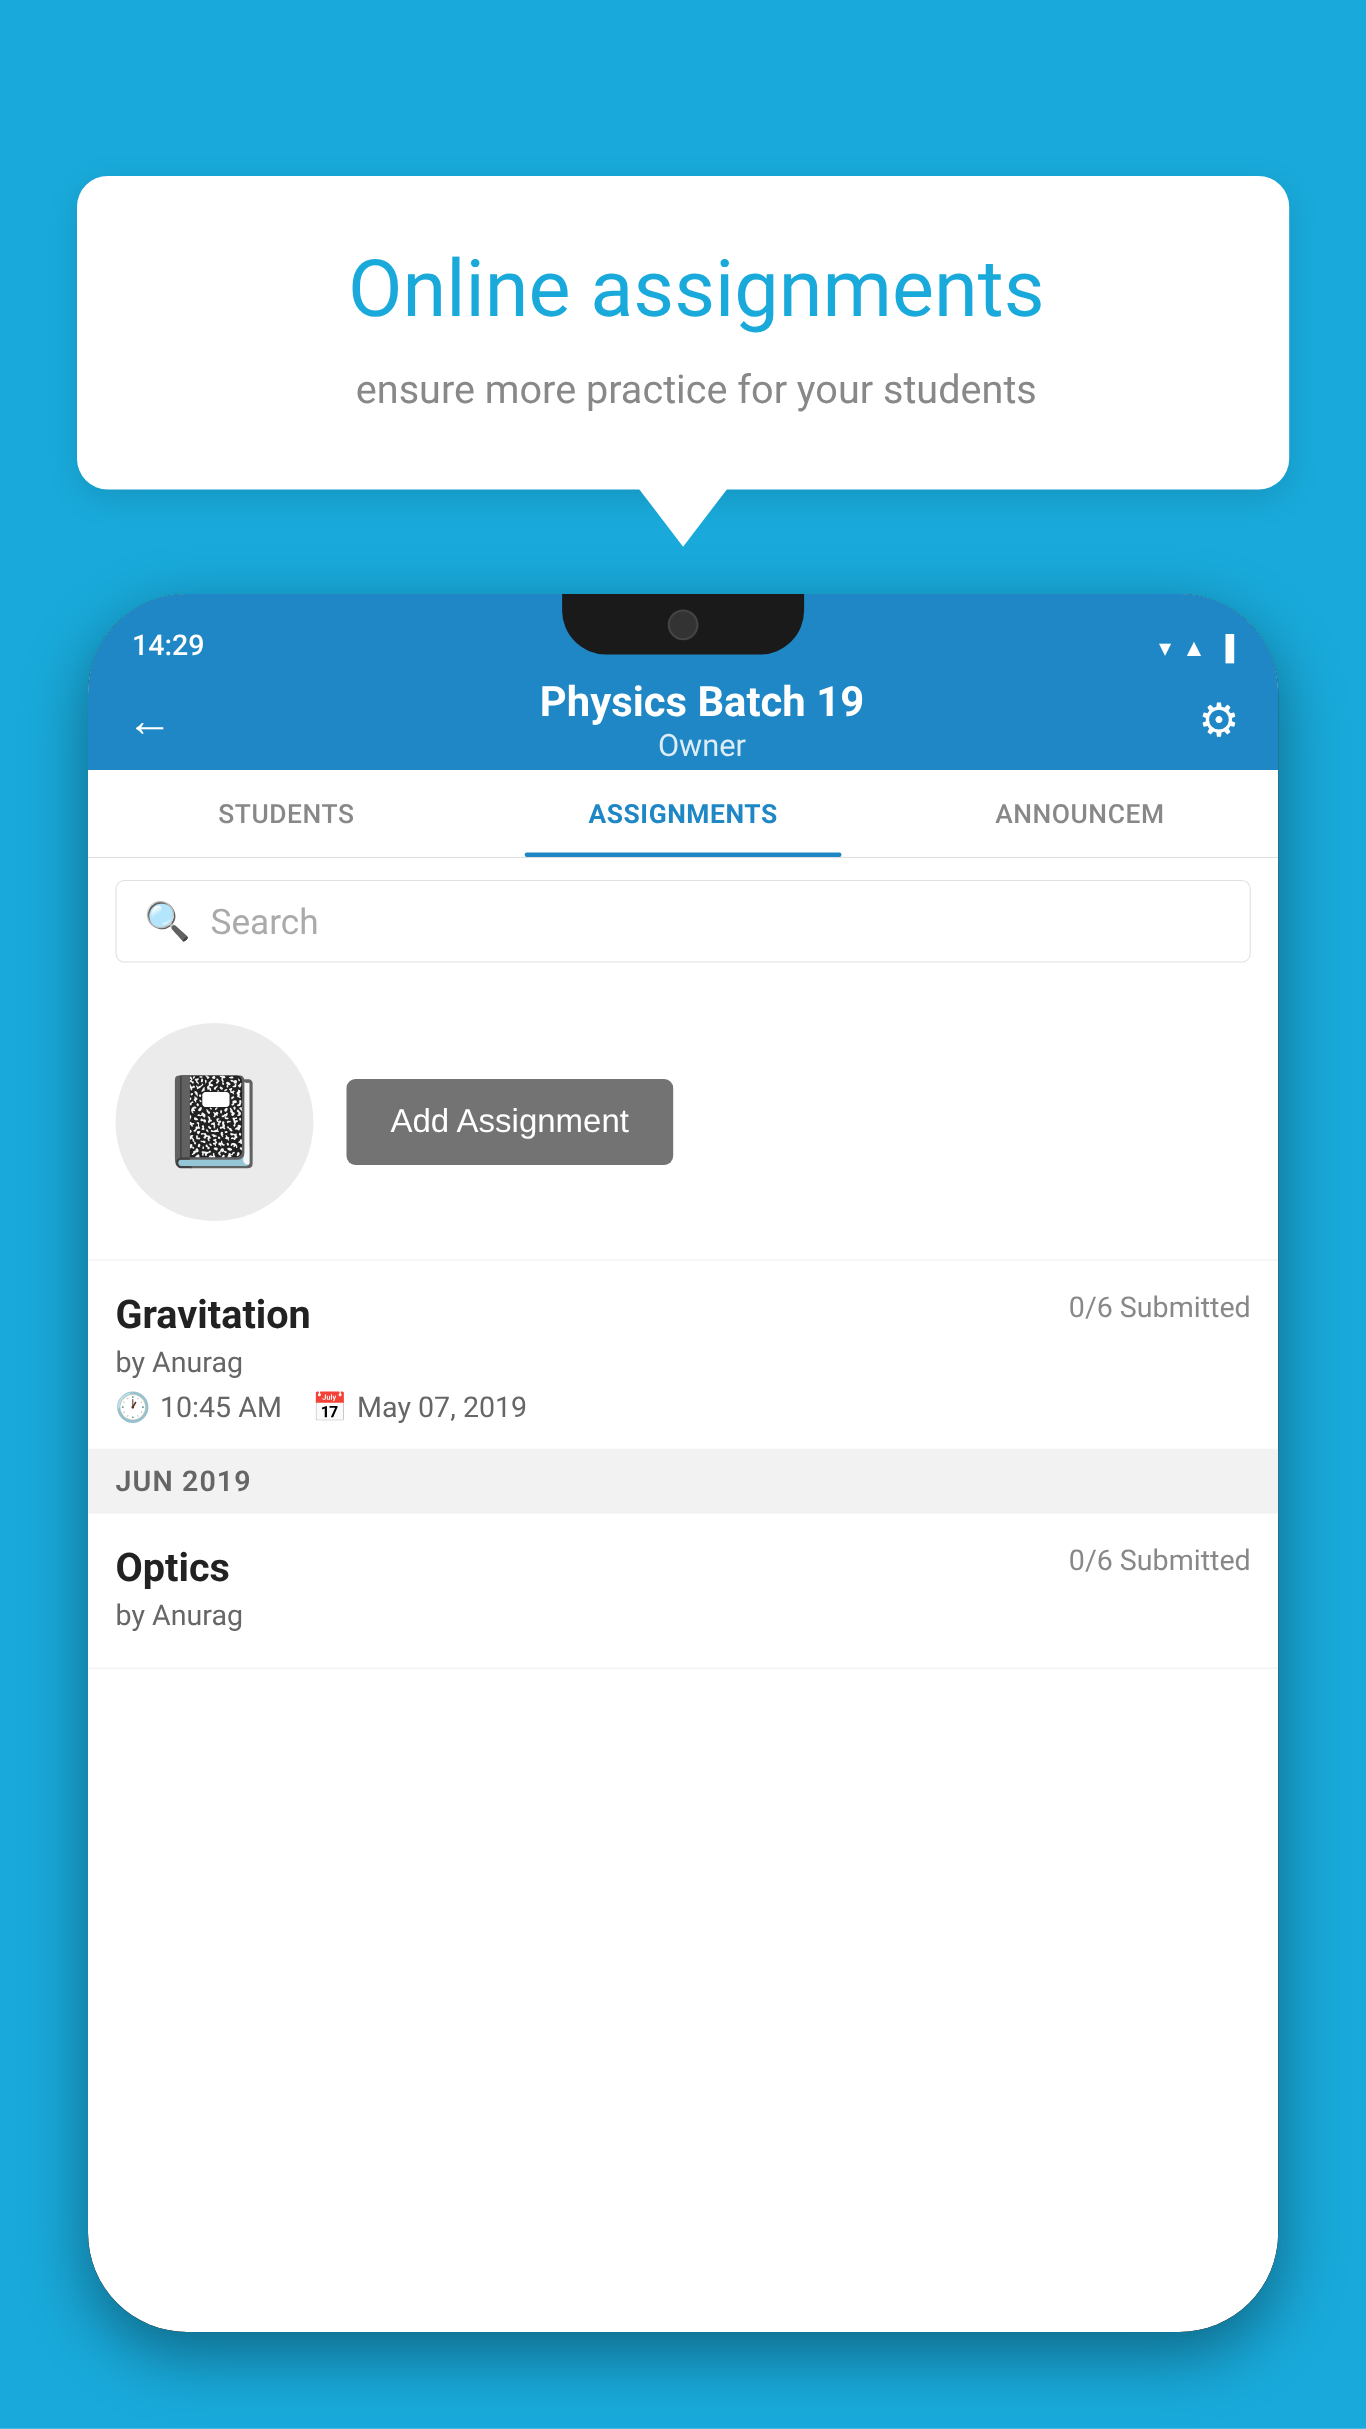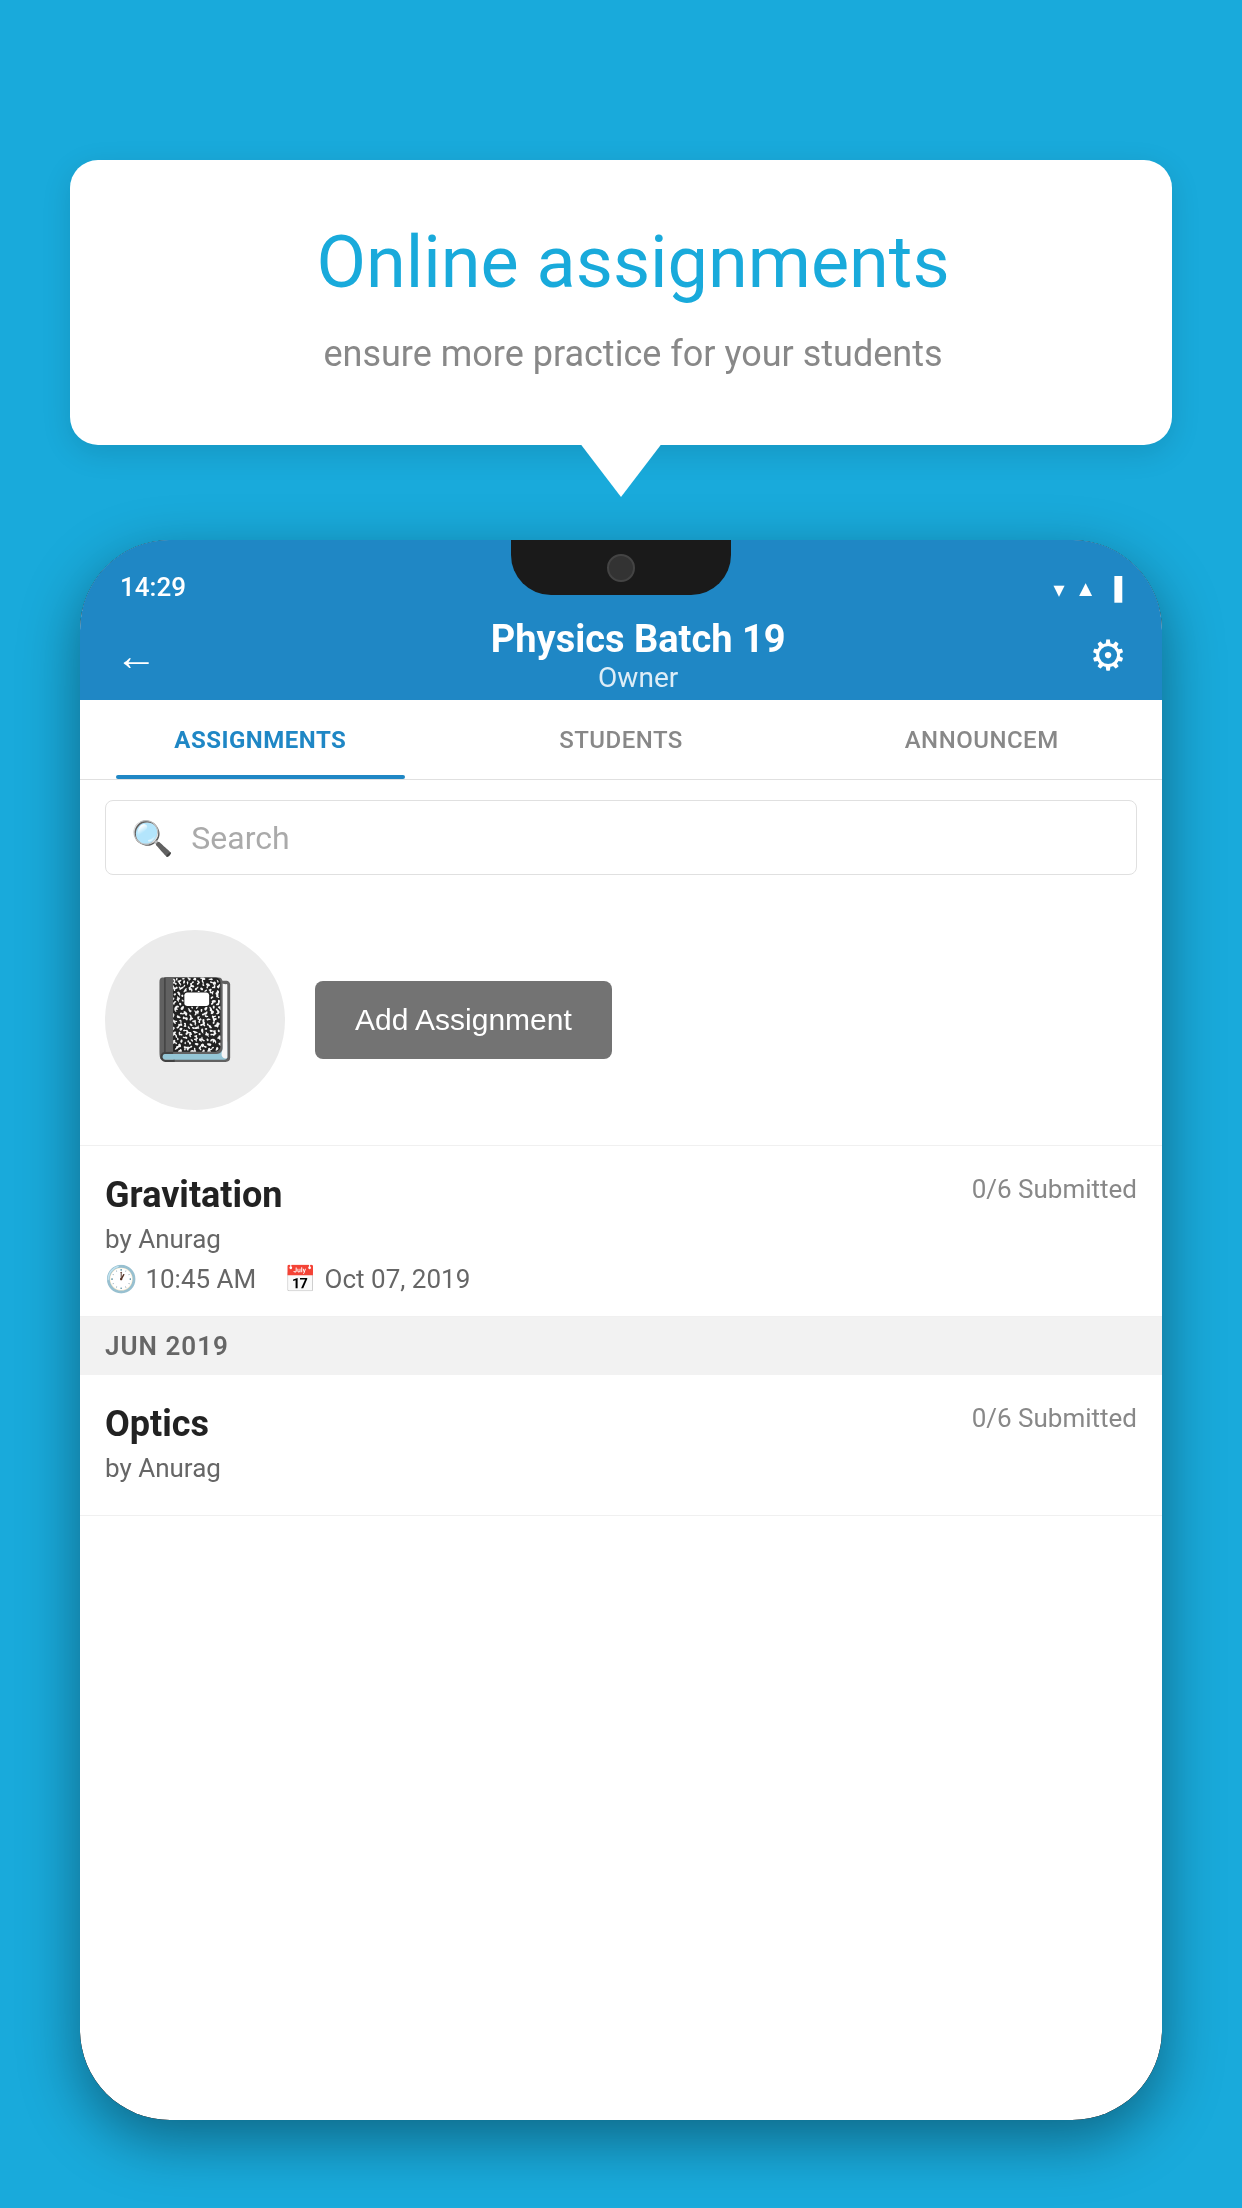--- a/index.html
+++ b/index.html
@@ -383,25 +383,25 @@
       <div class="app-topbar">
         <div class="back-arrow">←</div>
         <div class="topbar-title-area">
           <span class="topbar-title">Physics Batch 19</span>
           <span class="topbar-subtitle">Owner</span>
         </div>
         <div class="settings-icon">⚙</div>
       </div>
 
       <div class="tab-bar">
+        <div class="tab-item">
+          <span>STUDENTS</span>
+        </div>
         <div class="tab-item active">
           <span>ASSIGNMENTS</span>
-        </div>
-        <div class="tab-item">
-          <span>STUDENTS</span>
         </div>
         <div class="tab-item">
           <span>ANNOUNCEM</span>
         </div>
       </div>
 
       <div class="search-container">
         <div class="search-bar">
           <span class="search-icon-area">🔍</span>
           <span class="search-text">Search</span>
@@ -424,21 +424,21 @@
           <span class="assignment-submitted">0/6 Submitted</span>
         </div>
         <div class="assignment-author">by Anurag</div>
         <div class="assignment-meta">
           <div class="meta-item">
             <span class="meta-icon">🕐</span>
             <span>10:45 AM</span>
           </div>
           <div class="meta-item">
             <span class="meta-icon">📅</span>
-            <span>Oct 07, 2019</span>
+            <span>May 07, 2019</span>
           </div>
         </div>
       </div>
 
       <div class="section-header">JUN 2019</div>
 
       <div class="assignment-item">
         <div class="assignment-top-row">
           <span class="assignment-name">Optics</span>
           <span class="assignment-submitted">0/6 Submitted</span>

